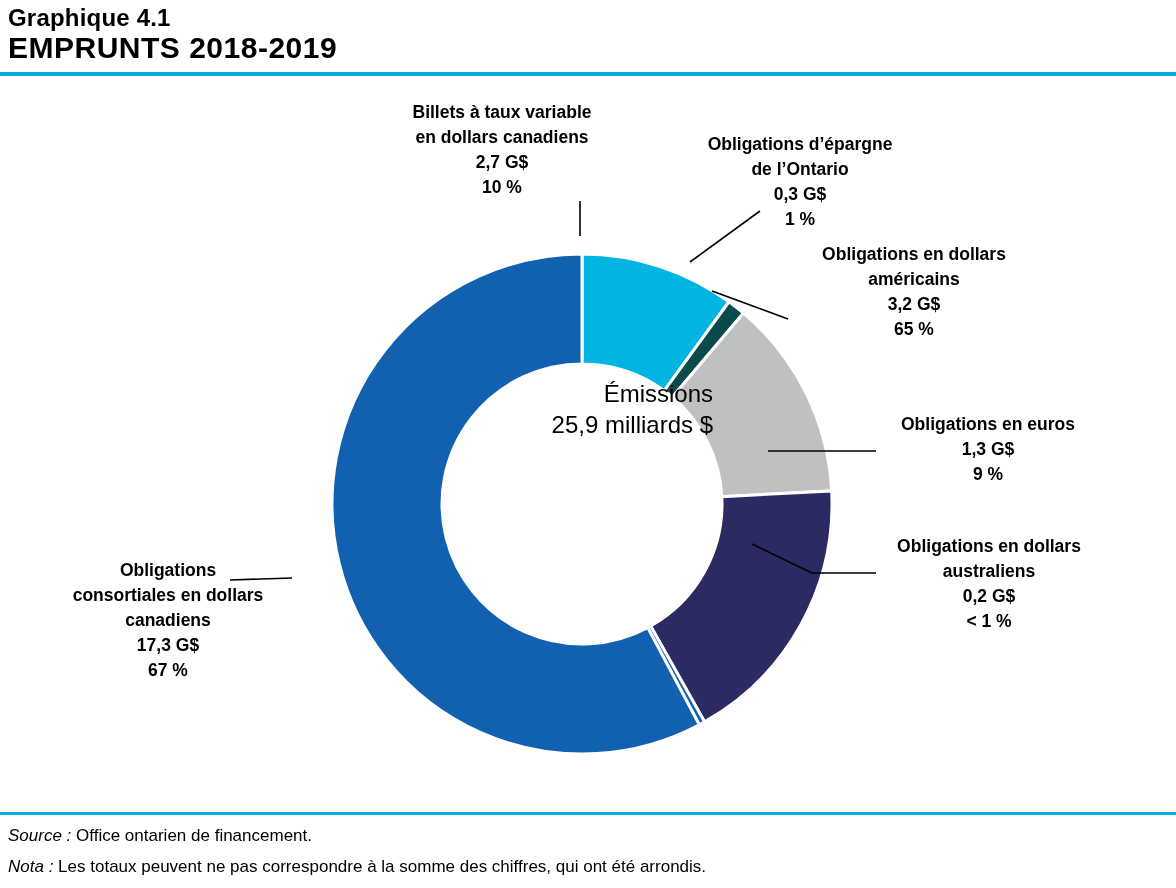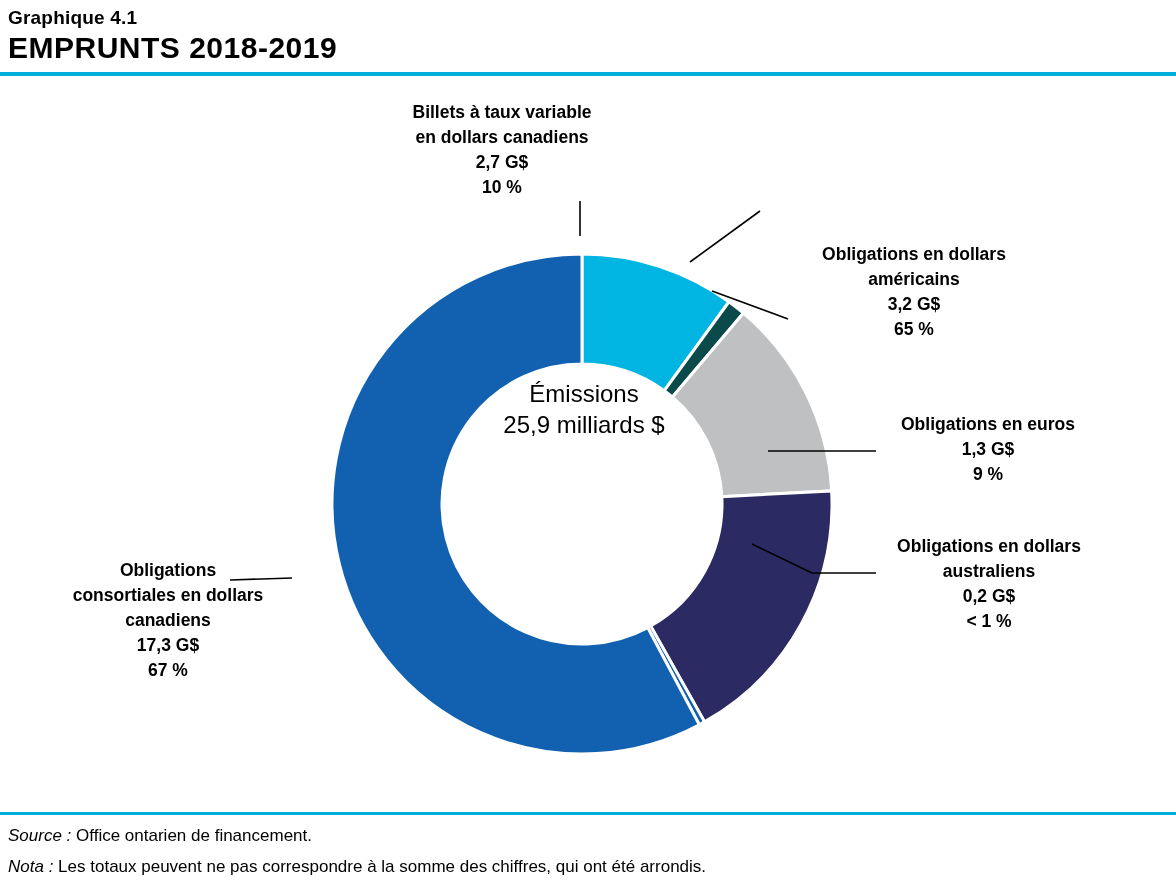--- a/index.html
+++ b/index.html
@@ -17,21 +17,21 @@
   }
 
   
   .header {
     position: absolute;
     left: 8px;
     top: 6px;
     width: 1160px;
   }
   .header .eyebrow {
-    font-size: 19px;
+    font-size: 24px;
     font-weight: bold;
     letter-spacing: 0.2px;
     line-height: 24px;
   }
   .header .title {
     font-size: 30px;
     font-weight: bold;
     letter-spacing: 0.5px;
     line-height: 33px;
     margin-top: 1px;
@@ -63,21 +63,21 @@
   .donut-wrap svg {
     display: block;
   }
 
   
   .center-label {
     position: absolute;
     left: 455px;
     top: 378px;
     width: 258px;
-    text-align: center;
+    text-align: right;
     font-size: 24px;
     line-height: 31px;
   }
 
   
   .callout {
     position: absolute;
     font-size: 17.5px;
     font-weight: bold;
     line-height: 25px;
@@ -166,20 +166,26 @@
     <line x1="292" y1="502" x2="230" y2="504" stroke="#000" stroke-width="1.6"></line>
   </svg>
 
   <div class="callout c-center lbl-fr">
     <span class="ln">Billets à taux variable</span>
     <span class="ln">en dollars canadiens</span>
     <span class="ln">2,7 G$</span>
     <span class="ln">10 %</span>
   </div>
 
+  <div class="callout c-center lbl-osb">
+    <span class="ln">Obligations d’épargne</span>
+    <span class="ln">de l’Ontario</span>
+    <span class="ln">0,3 G$</span>
+    <span class="ln">1 %</span>
+  </div>
 
   <div class="callout c-center lbl-usd">
     <span class="ln">Obligations en dollars</span>
     <span class="ln">américains</span>
     <span class="ln">3,2 G$</span>
     <span class="ln">65 %</span>
   </div>
 
   <div class="callout c-right lbl-eur">
     <span class="ln">Obligations en euros</span>

